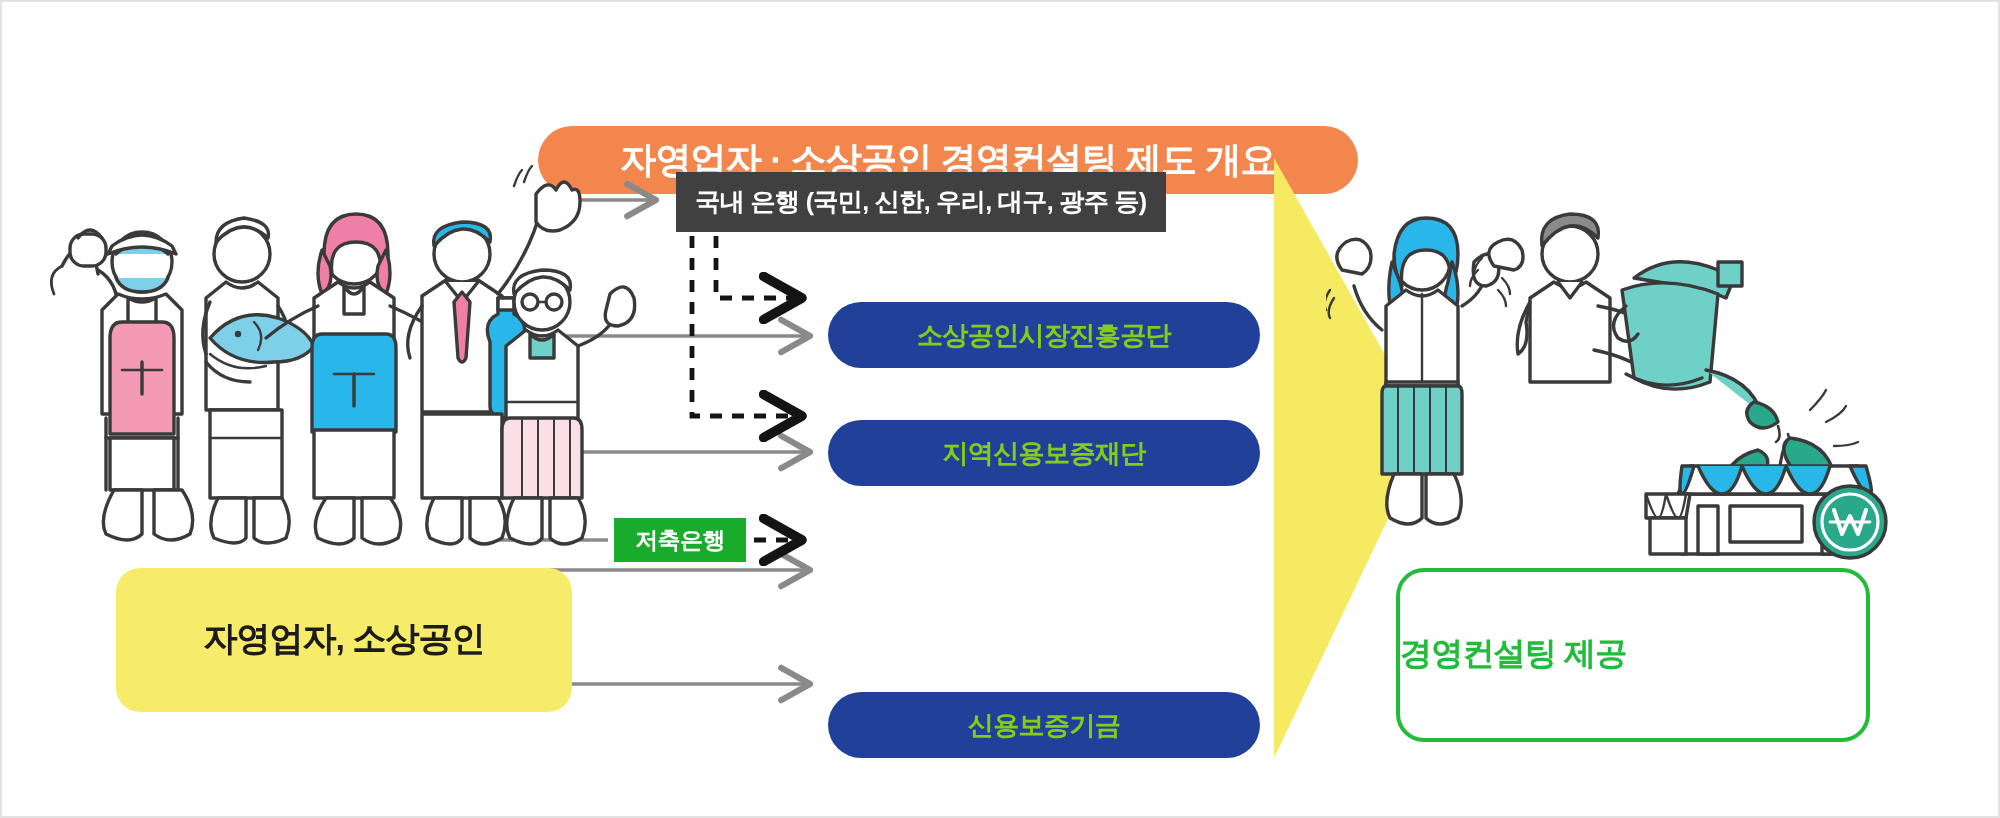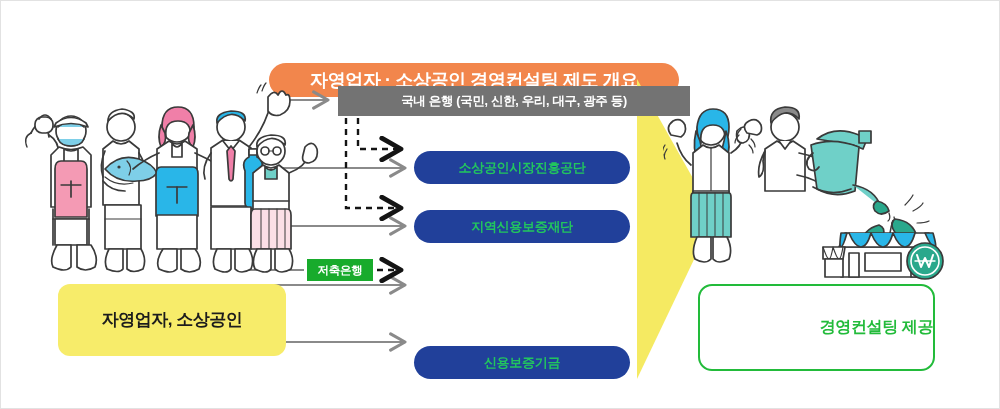--- a/index.html
+++ b/index.html
@@ -34,43 +34,43 @@
 
   
   .wedge{
     position:absolute;left:636px;top:78px;
     width:62px;height:300px;
   }
 
   
   .bank-box{
     position:absolute;left:337px;top:85px;
-    width:352px;height:30px;
-    background:#737373;
+    width:245px;height:30px;
+    background:#404040;
     display:flex;align-items:center;justify-content:center;
     color:#ffffff;font-size:12.5px;font-weight:bold;
     letter-spacing:-0.3px;white-space:nowrap;
     z-index:6;
   }
   .savings-box{
     position:absolute;left:306px;top:258px;
     width:66px;height:22px;
     background:#18ab2c;
     display:flex;align-items:center;justify-content:center;
     color:#ffffff;font-size:11.5px;font-weight:bold;
     letter-spacing:-0.3px;white-space:nowrap;
     z-index:6;
   }
   .org-box{
     position:absolute;left:413px;
     width:216px;height:33px;
     background:#21409a;
     border-radius:17px;
     display:flex;align-items:center;justify-content:center;
-    color:#22c55e;font-size:13px;font-weight:bold;
+    color:#84cc16;font-size:13px;font-weight:bold;
     letter-spacing:-0.3px;white-space:nowrap;
     z-index:6;
   }
   .org-1{top:150px;}
   .org-2{top:209px;}
   .org-3{top:267px;}
   .org-4{top:325px;margin-top:20px;}
 
   .yellow-box{
     position:absolute;left:57px;top:283px;
@@ -81,21 +81,21 @@
     align-items:center;justify-content:center;
     color:#1c1c1c;font-size:17px;font-weight:bold;
     line-height:1.32;letter-spacing:-0.5px;
     z-index:6;
   }
   .green-outline-box{
     position:absolute;left:697px;top:283px;
     width:233px;height:83px;
     border:2px solid #22bb3a;
     border-radius:14px;
-    display:flex;align-items:center;justify-content:flex-end;
+    display:flex;align-items:center;justify-content:flex-start;
     background:#ffffff;
     z-index:6;
   }
   .green-outline-box span{
     color:#22bb3a;font-size:16px;font-weight:bold;letter-spacing:-0.4px;
   }
 
   
   .arrows{position:absolute;left:0;top:0;width:1000px;height:409px;z-index:4;}
   .people-left{position:absolute;left:8px;top:68px;width:310px;height:222px;z-index:5;}

